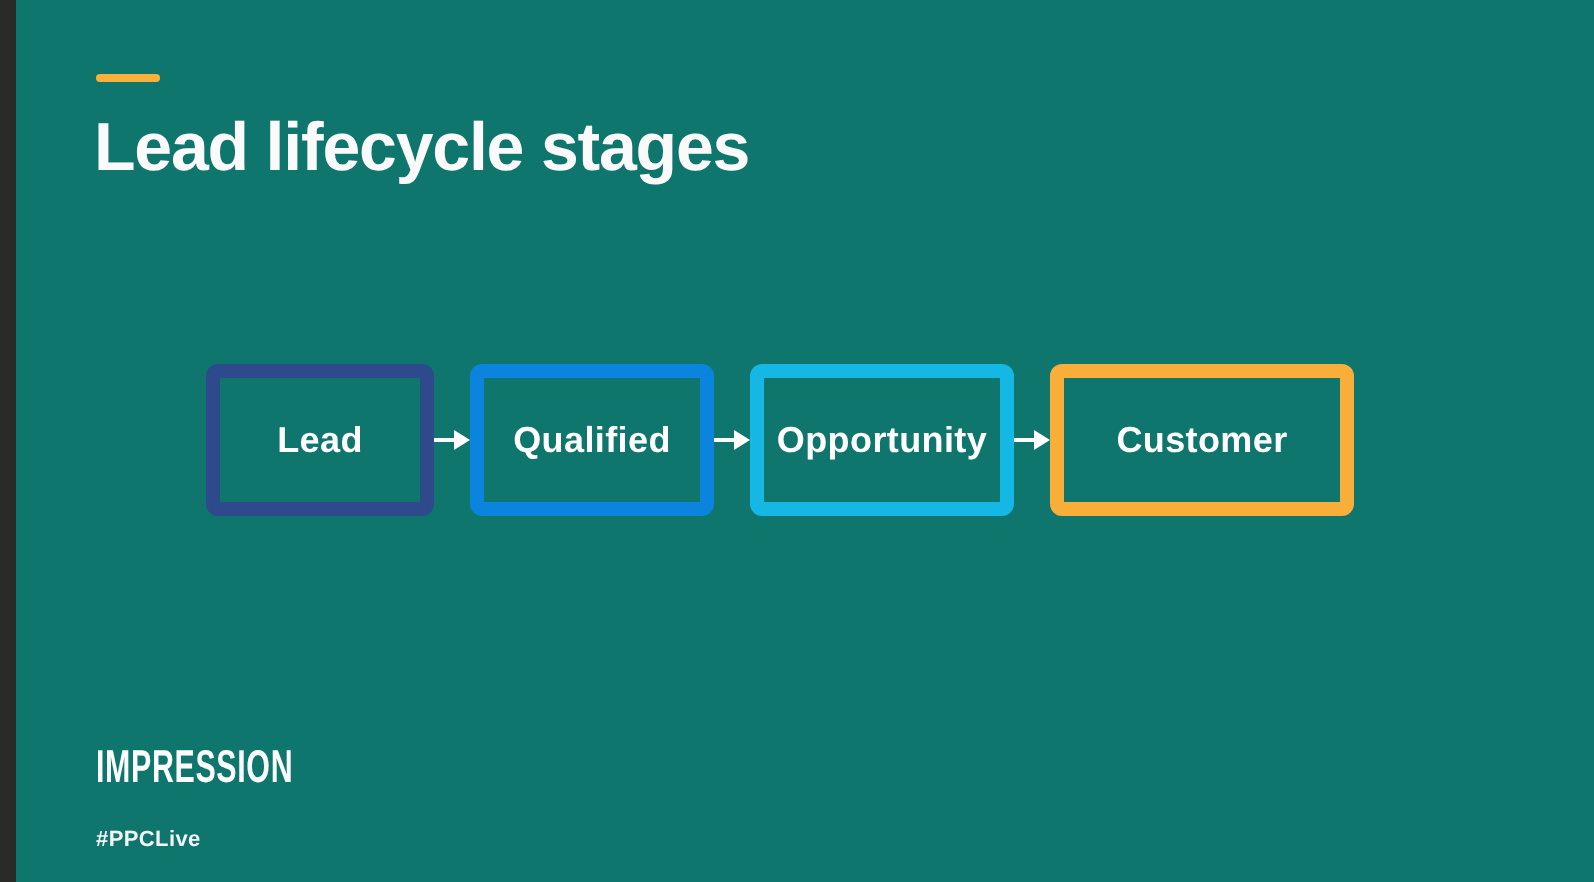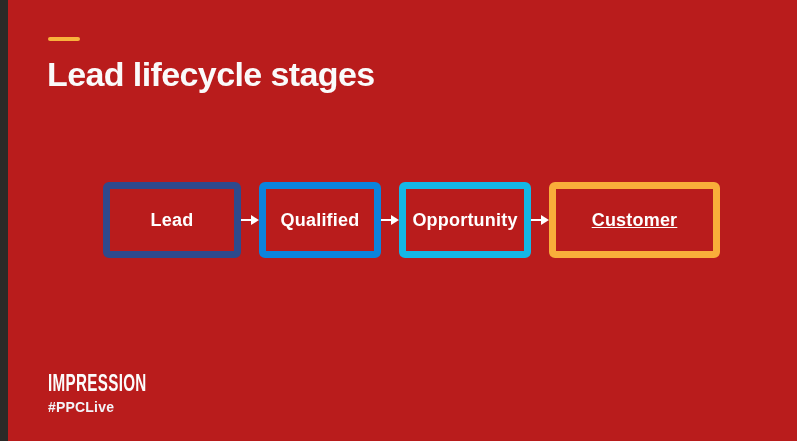--- a/index.html
+++ b/index.html
@@ -62,24 +62,24 @@
     border-radius: 6px;
     display: flex;
     align-items: center;
     justify-content: center;
     color: #FFFFFF;
     font-weight: 700;
     font-size: 18px;
     letter-spacing: 0.2px;
     background: transparent;
   }
-  .stage-box.w1 { width: 138px; }
+  .stage-box.w1 { width: 114px; }
   .stage-box.w2 { width: 122px; }
   .stage-box.w3 { width: 132px; }
-  .stage-box.w4 { width: 171px; text-decoration: underline; }
+  .stage-box.w4 { width: 152px; }
   .flow-arrow {
     width: 18px;
     height: 14px;
     display: flex;
     align-items: center;
     justify-content: center;
     color: #FFFFFF;
     flex: 0 0 auto;
   }
   .flow-arrow svg { display: block; }
@@ -92,31 +92,31 @@
     color: #FCFCFC;
     line-height: 1;
     transform: scaleX(0.66);
     transform-origin: left center;
     letter-spacing: 0.5px;
     white-space: nowrap;
   }
   .footer-hashtag {
     position: absolute;
     left: 48px;
-    top: 399px;
-    font-size: 14px;
+    top: 414px;
+    font-size: 11px;
     font-weight: 700;
     color: #F2F4F8;
     letter-spacing: 0.2px;
   }
 </style>
 </head>
 <body>
 
-<div class="slide" style="background-color: #b91c1c;">
+<div class="slide" style="background-color: #0f766e;">
 
   <div class="edge-bar"></div>
 
   <div class="accent-dash" style="background-color: rgb(249, 177, 60);"></div>
 
   <h1 class="title" style="margin: 0px; color: rgb(250, 250, 250);">Lead lifecycle stages</h1>
 
   <div class="flow-row">
 
     <div class="stage-box w1" style="border-color: rgb(46, 74, 140);">

